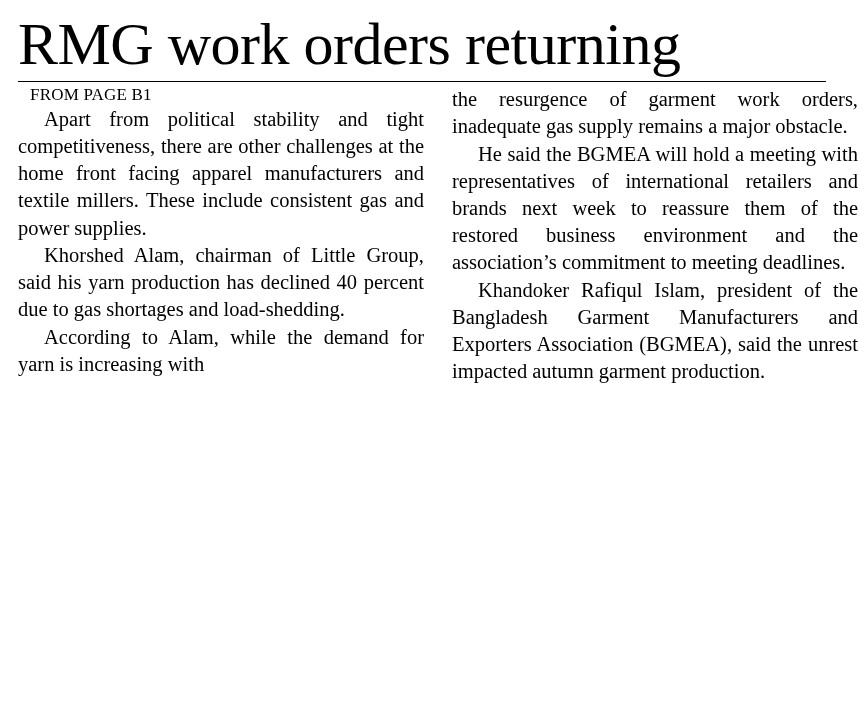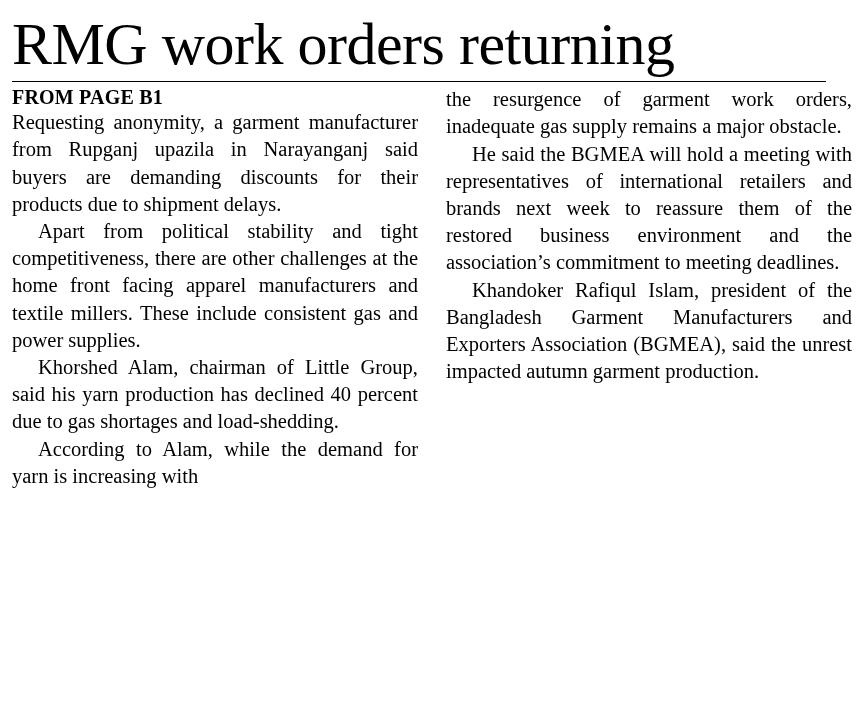--- a/index.html
+++ b/index.html
@@ -12,21 +12,21 @@
     height: 725px;
     font-family: "Liberation Serif", serif;
     color: #000000;
     overflow: hidden;
   }
   .page {
     position: relative;
     width: 836px;
     height: 725px;
     box-sizing: border-box;
-    padding: 14px 10px 0 12px;
+    padding: 14px 10px 0 18px;
   }
   .headline {
     font-family: "Liberation Serif", serif;
     font-size: 60px;
     line-height: 1.02;
     font-weight: 400;
     letter-spacing: -0.5px;
     white-space: nowrap;
     margin: 0 0 2px 0;
     padding: 0;
@@ -41,24 +41,24 @@
     display: flex;
     gap: 28px;
     align-items: flex-start;
   }
   .col {
     width: 406px;
     flex: 0 0 406px;
   }
   .jumpline {
     font-family: "Liberation Serif", serif;
-    font-weight: bold;
-    font-size: 20px;
+    font-weight: normal;
+    font-size: 17px;
     letter-spacing: 0.2px;
-    margin: 0 0 1px 0;
+    margin: 0 0 1px 12px;
     line-height: 1.1;
   }
   p.body {
     margin: 0;
     font-size: 20.5px;
     line-height: 27.2px;
     text-align: justify;
     text-justify: inter-word;
     hyphens: none;
   }
@@ -75,21 +75,20 @@
 <div class="page">
 
   <h1 class="headline">RMG work orders returning</h1>
 
   <div class="rule"></div>
 
   <div class="columns">
 
     <div class="col">
       <div class="jumpline">FROM PAGE B1</div>
-      <p class="body first">Requesting anonymity, a garment manufacturer from Rupganj upazila in Narayanganj said buyers are demanding discounts for their products due to shipment delays.</p>
       <p class="body indent">Apart from political stability and tight competitiveness, there are other challenges at the home front facing apparel manufacturers and textile millers. These include consistent gas and power supplies.</p>
       <p class="body indent">Khorshed Alam, chairman of Little Group, said his yarn production has declined 40 percent due to gas shortages and load-shedding.</p>
       <p class="body indent">According to Alam, while the demand for yarn is increasing with</p>
     </div>
 
     <div class="col">
       <p class="body first">the resurgence of garment work orders, inadequate gas supply remains a major obstacle.</p>
       <p class="body indent">He said the BGMEA will hold a meeting with representatives of international retailers and brands next week to reassure them of the restored business environment and the association’s commitment to meeting deadlines.</p>
       <p class="body indent">Khandoker Rafiqul Islam, president of the Bangladesh Garment Manufacturers and Exporters Association (BGMEA), said the unrest impacted autumn garment production.</p>
     </div>

